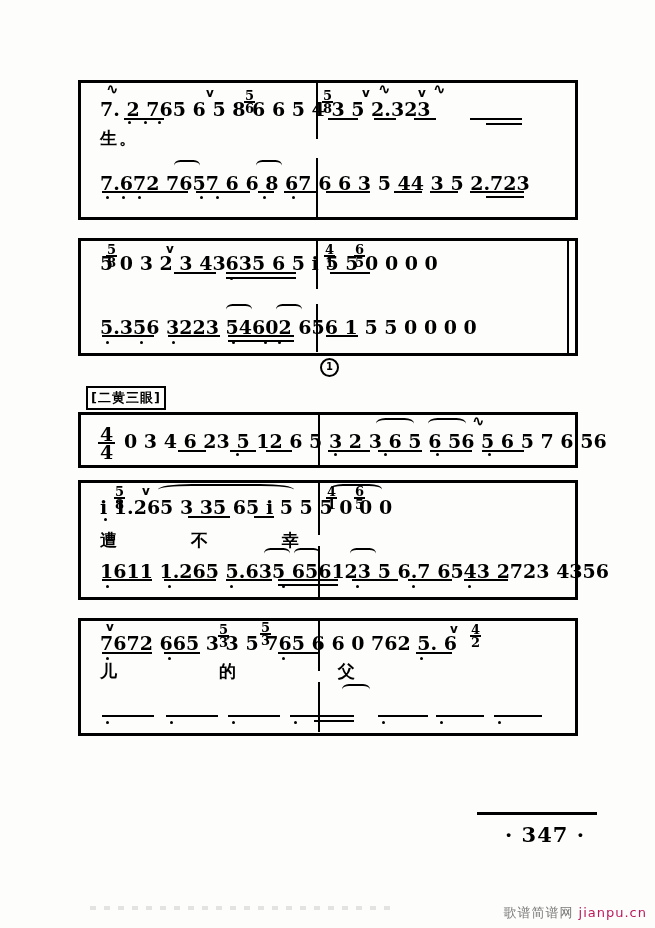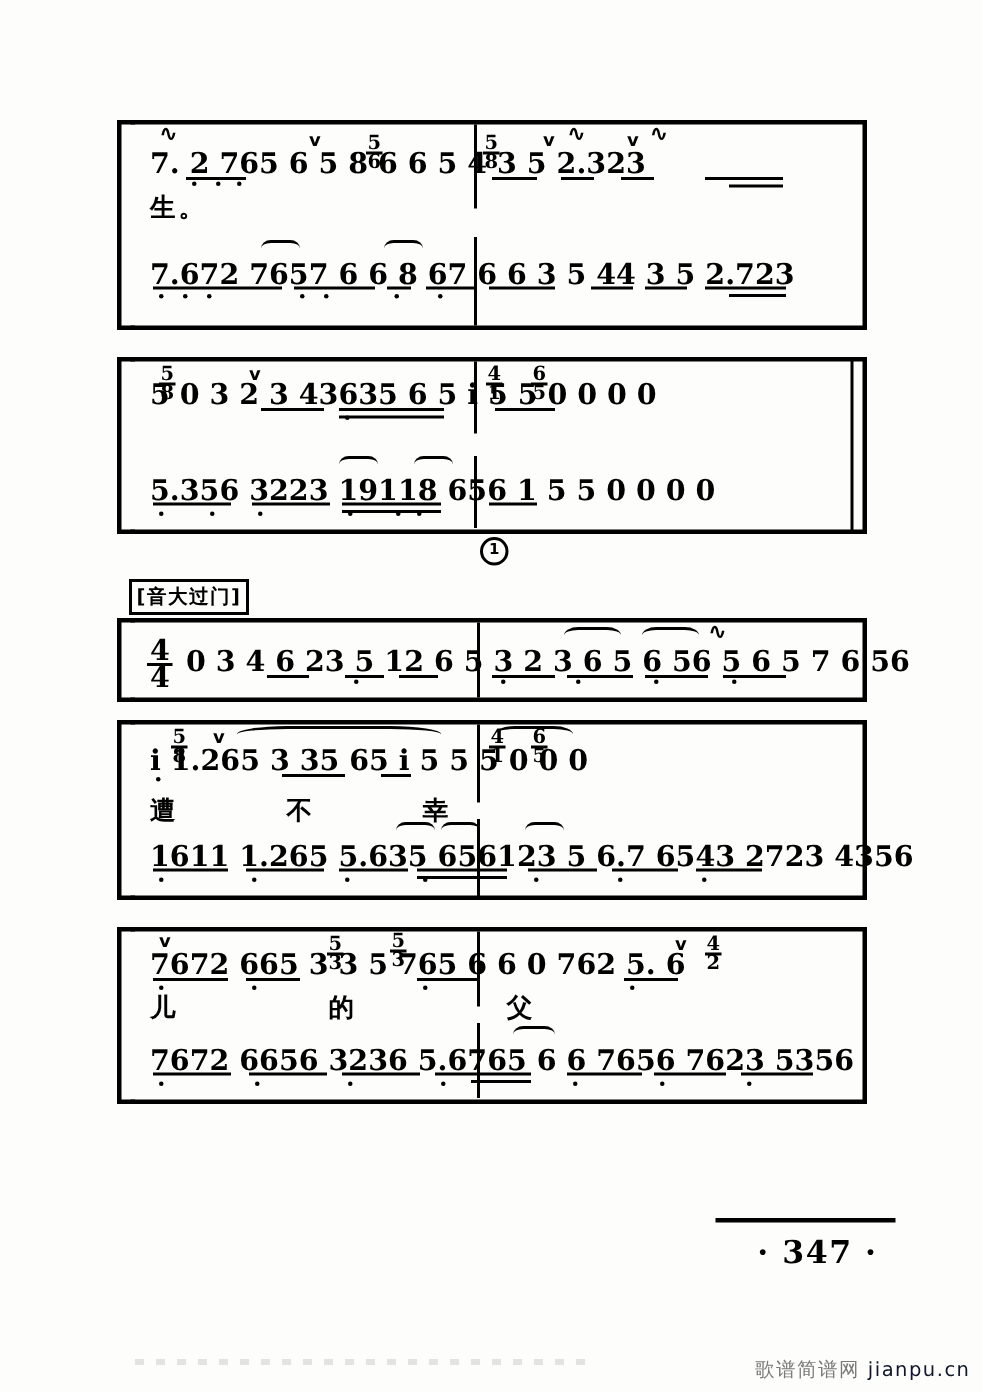--- a/index.html
+++ b/index.html
@@ -202,21 +202,21 @@
 
   .watermark {
     position: absolute;
     right: 8px;
     bottom: 6px;
     font-family: "DejaVu Sans", "Liberation Sans", sans-serif;
     font-size: 13px;
     color: #7a7a7a;
     letter-spacing: 1px;
   }
-  .watermark .wm-red { color: #0f172a; }
+  .watermark .wm-red { color: #be185d; }
 
   .bottom-smudge {
     position: absolute;
     left: 90px;
     bottom: 18px;
     width: 300px;
     height: 4px;
     background: repeating-linear-gradient(90deg, #d8d8d8 0 6px, transparent 6px 14px);
     opacity: .7;
   }
@@ -306,39 +306,39 @@
     <div class="meter" style="left:276px; top:6px;">
         <span class="num">6</span>
         <span class="den">5</span>
       </div>
     <div class="beam" style="left:96px; top:34px; width:42px;"></div>
     <div class="beam" style="left:148px; top:34px; width:70px;"></div>
     <div class="beam2" style="left:148px; top:39px; width:70px;"></div>
     <div class="beam" style="left:252px; top:34px; width:40px;"></div>
     <div class="dot" style="left:152px; top:39px;"></div>
 
-    <div class="notes" style="left:22px; top:78px;">5.356  3223   19118   656 1      5 5 0     0      0      0</div>
+    <div class="notes" style="left:22px; top:78px;">5.356  3223   54602   656 1      5 5 0     0      0      0</div>
     <div class="slur" style="left:148px; top:66px; width:26px;"></div>
     <div class="slur" style="left:198px; top:66px; width:26px;"></div>
     <div class="beam" style="left:24px; top:97px; width:52px;"></div>
     <div class="beam" style="left:90px; top:97px; width:52px;"></div>
     <div class="beam" style="left:150px; top:97px; width:66px;"></div>
     <div class="beam2" style="left:150px; top:102px; width:66px;"></div>
     <div class="beam" style="left:248px; top:97px; width:32px;"></div>
     <div class="dot" style="left:28px; top:103px;"></div>
     <div class="dot" style="left:62px; top:103px;"></div>
     <div class="dot" style="left:94px; top:103px;"></div>
     <div class="dot" style="left:154px; top:103px;"></div>
     <div class="dot" style="left:186px; top:103px;"></div>
     <div class="dot" style="left:200px; top:103px;"></div>
   </div>
 
   <div class="circled" style="left:320px; top:358px;">1</div>
 
-  <div class="tag" style="left:86px; top:386px;">[音大过门]</div>
+  <div class="tag" style="left:86px; top:386px;">[二黄三眼]</div>
 
   <div class="system" style="top:412px; height:56px;">
     <div class="bracket" style="top:0; height:56px;"></div>
     <div class="rowtop" style="left:9px;"></div>
     <div class="rowbot" style="left:9px; bottom:0;"></div>
     <div class="barline thick" style="right:0; top:0; height:56px;"></div>
     <div class="barline" style="left:240px; top:3px; height:50px;"></div>
 
     <div class="meter-big" style="left:20px; top:14px;">
         <span class="num">4</span>
@@ -438,21 +438,20 @@
     <div class="beam" style="left:24px; top:34px; width:50px;"></div>
     <div class="beam" style="left:86px; top:34px; width:36px;"></div>
     <div class="beam" style="left:200px; top:34px; width:40px;"></div>
     <div class="beam" style="left:338px; top:34px; width:36px;"></div>
     <div class="dot" style="left:28px; top:39px;"></div>
     <div class="dot" style="left:90px; top:39px;"></div>
     <div class="dot" style="left:204px; top:39px;"></div>
     <div class="dot" style="left:342px; top:39px;"></div>
     <div class="lyric" style="left:22px; top:42px; letter-spacing:48px;">儿    的    父</div>
 
-    <div class="notes" style="left:22px; top:78px;">7672   6656   3236   5.6765    6  6  7656   7623   5356</div>
     <div class="slur" style="left:264px; top:66px; width:28px;"></div>
     <div class="beam" style="left:24px; top:97px; width:52px;"></div>
     <div class="beam" style="left:88px; top:97px; width:52px;"></div>
     <div class="beam" style="left:150px; top:97px; width:52px;"></div>
     <div class="beam" style="left:212px; top:97px; width:64px;"></div>
     <div class="beam2" style="left:236px; top:102px; width:40px;"></div>
     <div class="beam" style="left:300px; top:97px; width:50px;"></div>
     <div class="beam" style="left:358px; top:97px; width:48px;"></div>
     <div class="beam" style="left:416px; top:97px; width:48px;"></div>
     <div class="dot" style="left:28px; top:103px;"></div>

